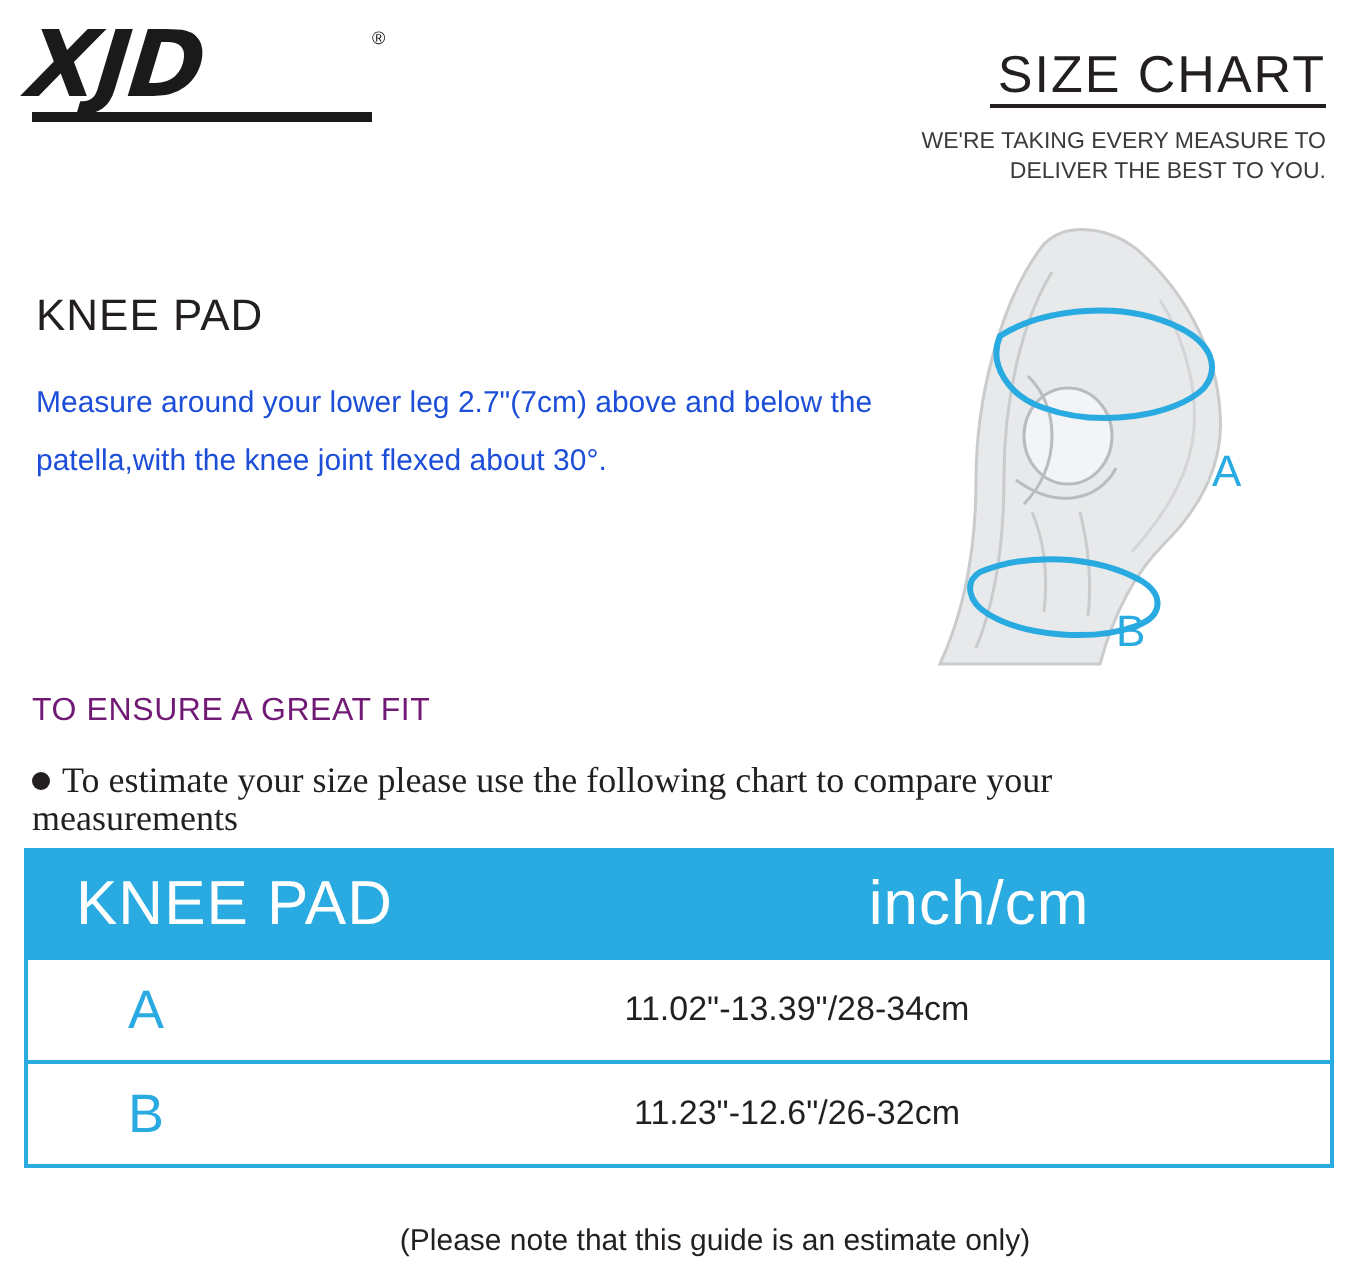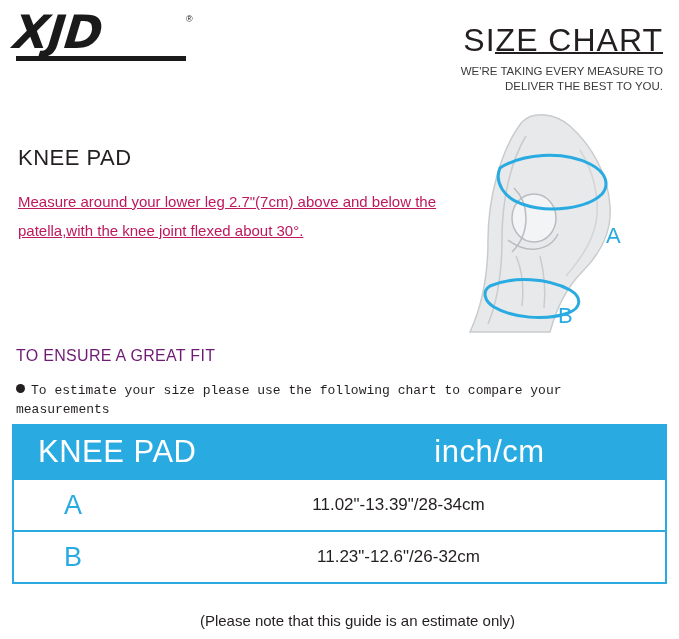--- a/index.html
+++ b/index.html
@@ -54,21 +54,21 @@
     top: 56px;
     width: 170px;
     height: 5px;
     background: #1a1a1a;
   }
 
   .size-chart-title {
     position: absolute;
     right: 16px;
     top: 22px;
-    font-size: 32px;
+    font-size: 26px;
     letter-spacing: 1px;
     color: #231f20;
     text-align: right;
     padding-bottom: 4px;
   }
   .size-chart-underline {
     position: absolute;
     right: 16px;
     top: 52px;
     width: 168px;
@@ -95,22 +95,21 @@
     letter-spacing: 0.5px;
     color: #231f20;
   }
   .kneepad-desc {
     position: absolute;
     left: 18px;
     top: 187px;
     width: 430px;
     font-size: 15px;
     line-height: 29px;
-    color: #be185d;
-    text-decoration: underline;
+    color: #1d4ed8;
   }
 
   
   .leg-figure {
     position: absolute;
     left: 430px;
     top: 110px;
     width: 240px;
     height: 235px;
   }
@@ -136,24 +135,24 @@
     top: 347px;
     font-size: 16px;
     letter-spacing: 0.3px;
     color: #701a75;
   }
   .fit-note {
     position: absolute;
     left: 16px;
     top: 381px;
     width: 600px;
-    font-size: 13px;
+    font-size: 18px;
     line-height: 19px;
     color: #231f20;
-    font-family: Liberation Mono, monospace;
+    font-family: Liberation Serif, serif;
   }
   .bullet {
     display: inline-block;
     width: 9px;
     height: 9px;
     border-radius: 50%;
     background: #231f20;
     margin-right: 6px;
     vertical-align: 1px;
   }

